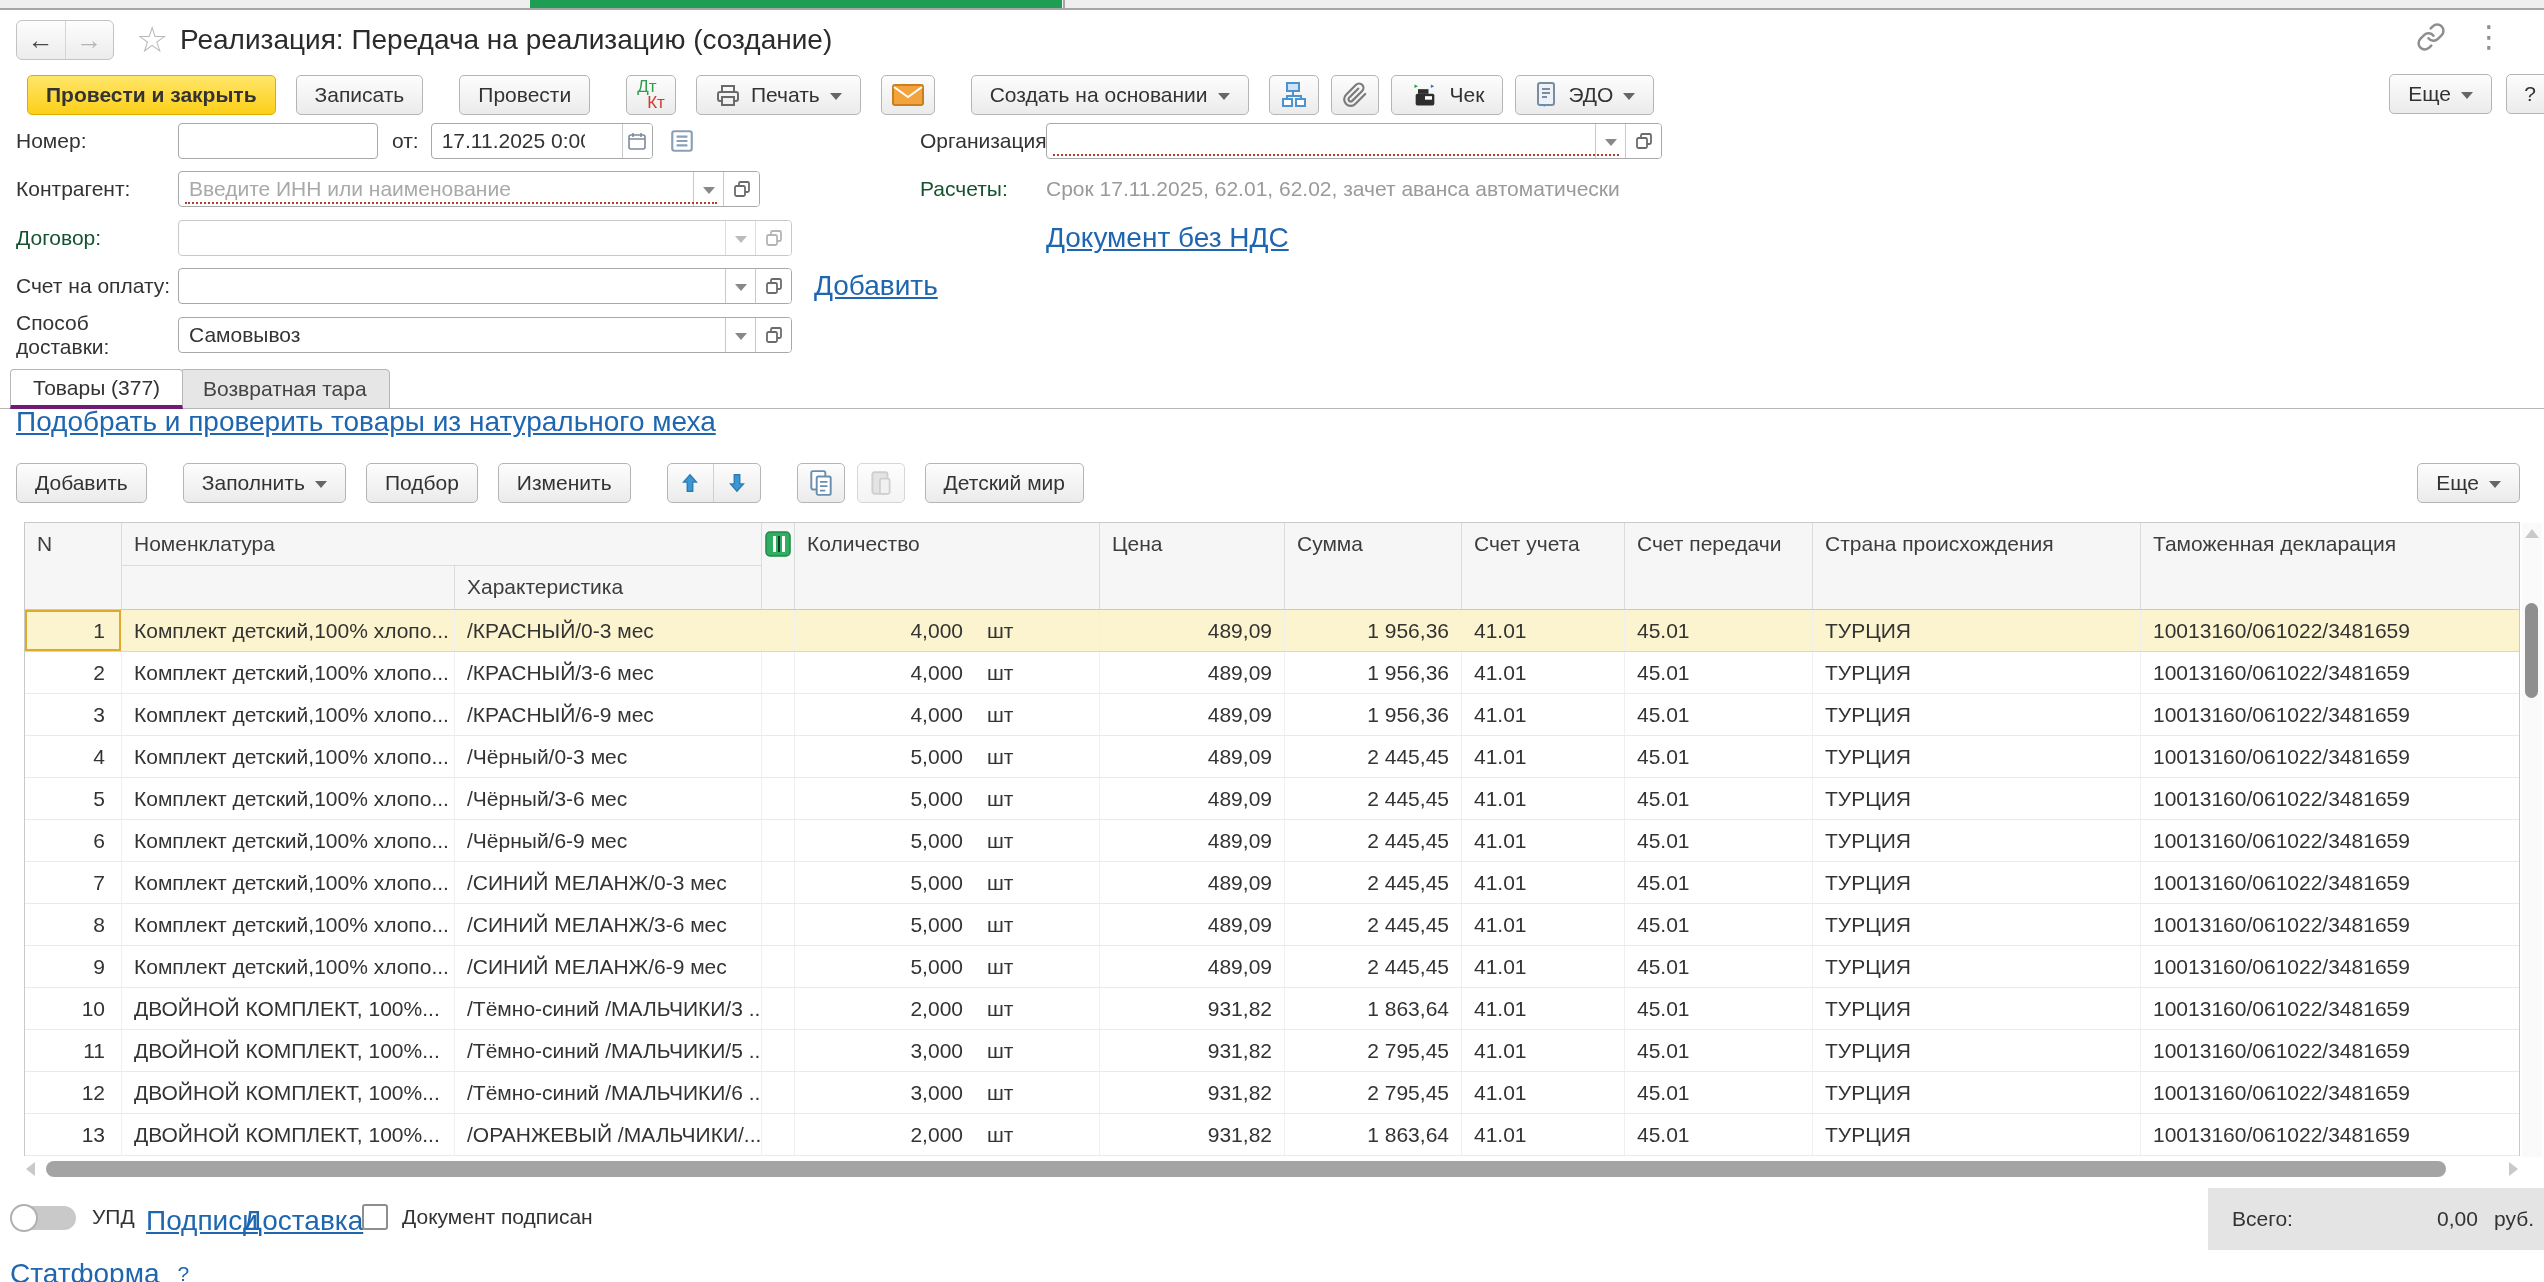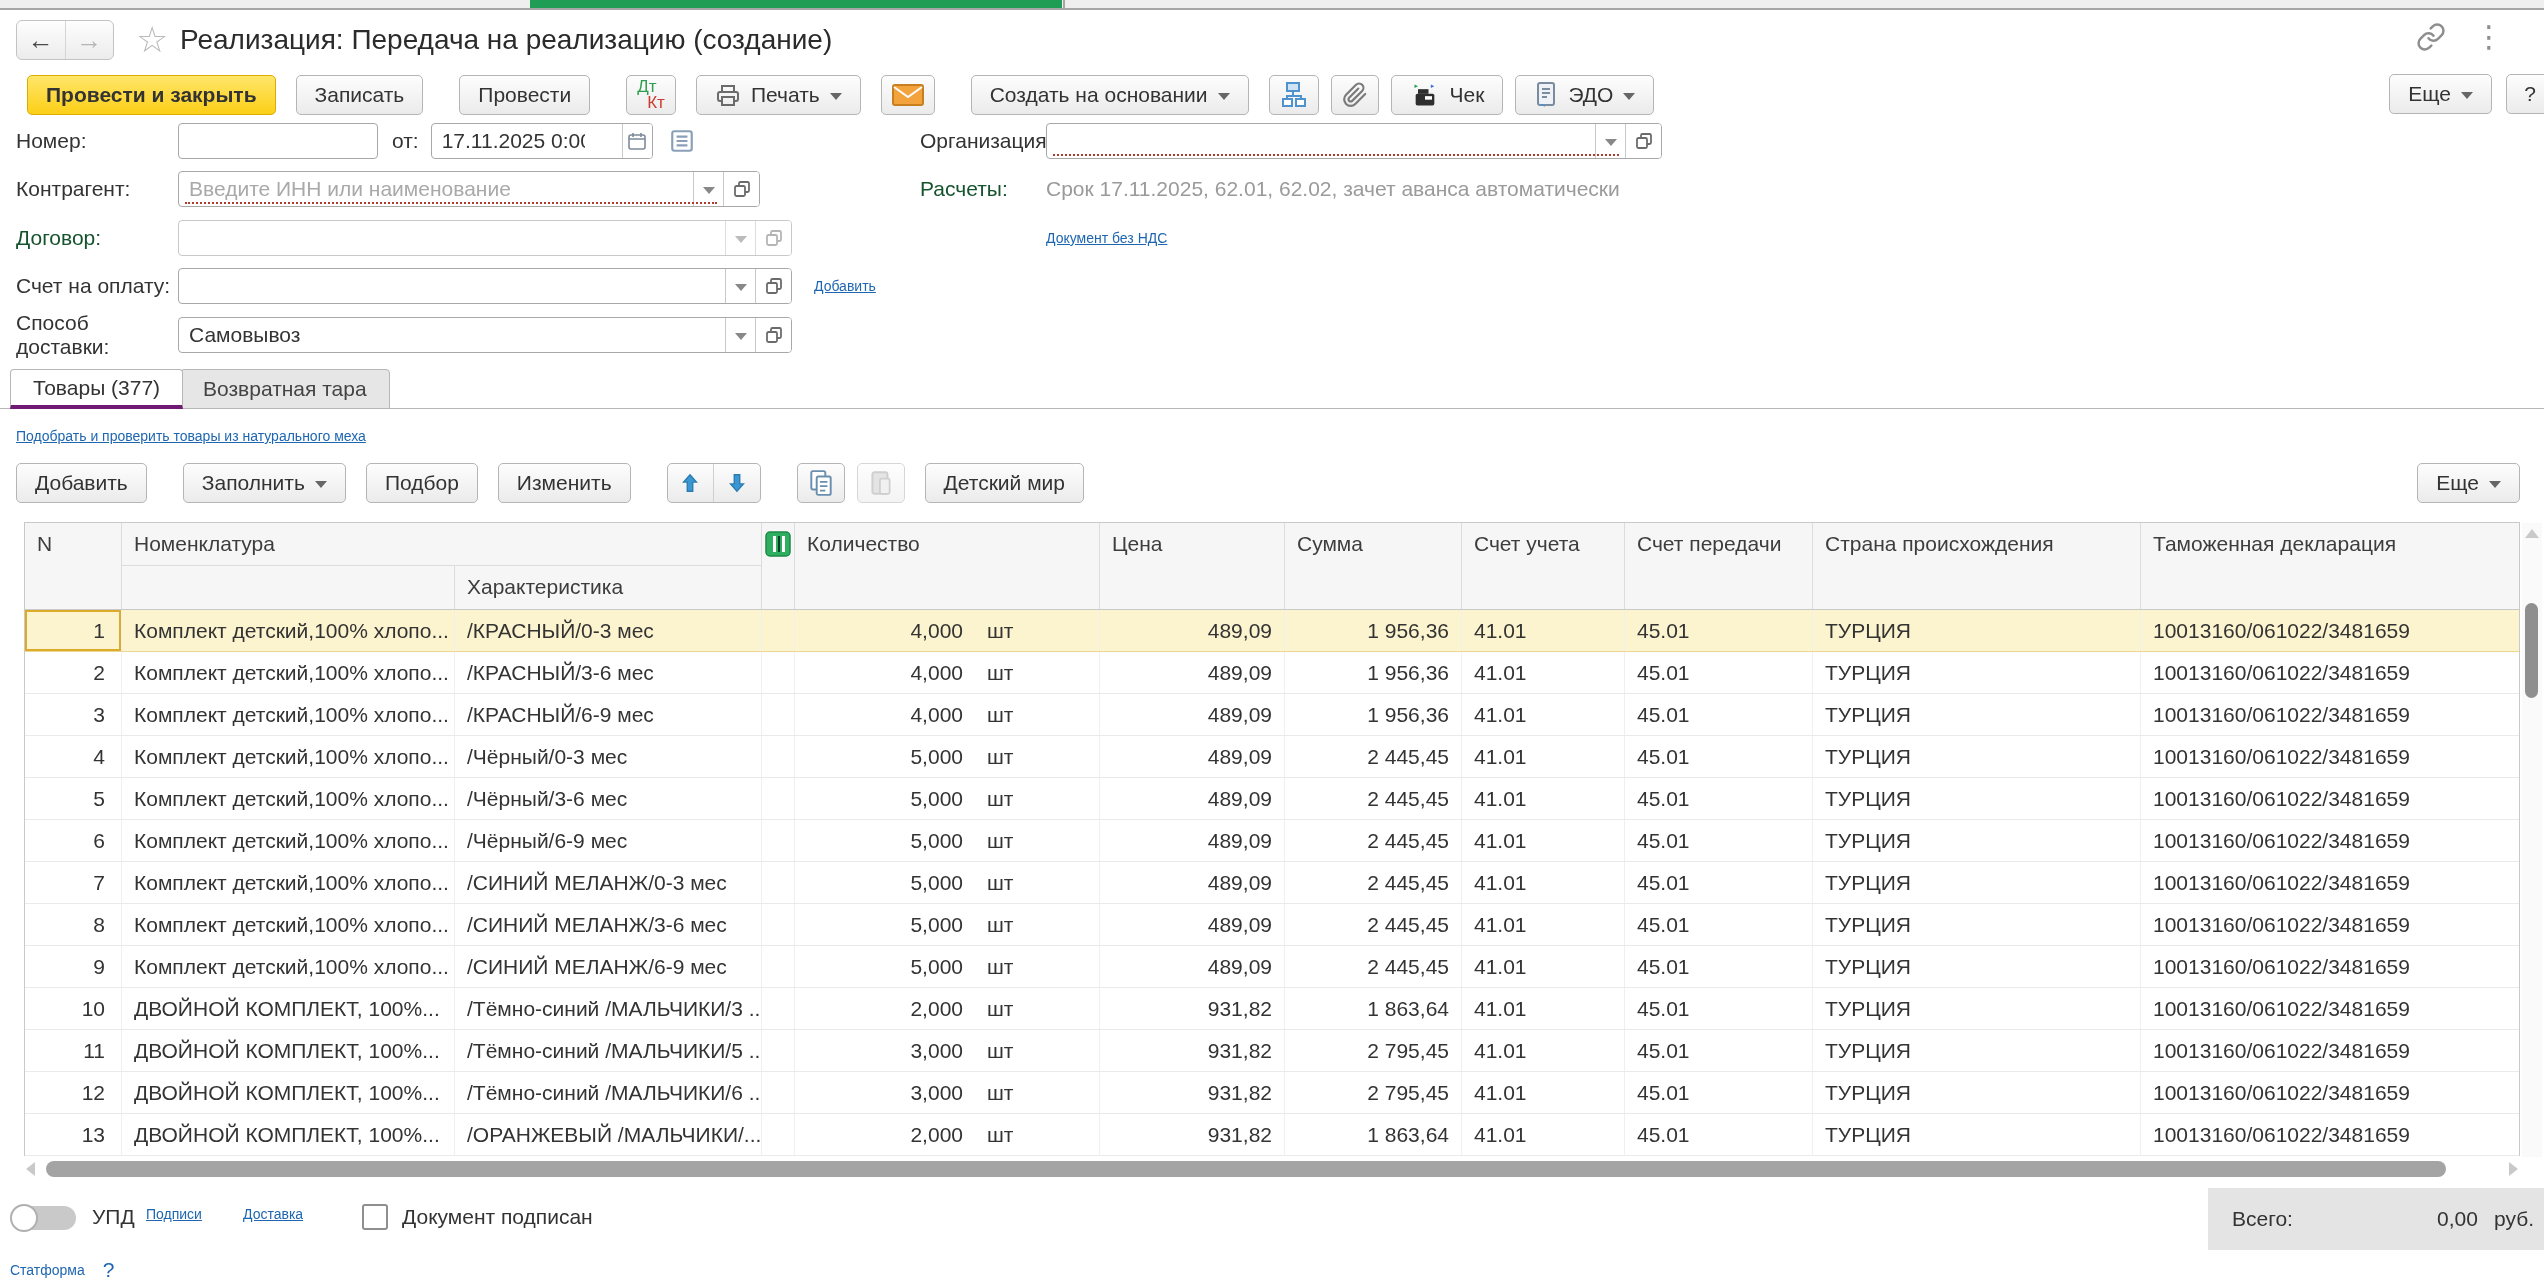--- a/index.html
+++ b/index.html
@@ -47,32 +47,32 @@
   .flabel { font-size:21px; color:#333; }
   .flabel.dis, .fval.dis { color:#14532d; }
   .field { position:relative; height:36px; border:1px solid #a8a8a8; border-radius:4px; background:#fff;
     display:flex; align-items:stretch; overflow:hidden; }
   .field.dis { border-color:#c9c9c9; }
   .ftext { flex:1; display:flex; align-items:center; padding:0 10px; font-size:21px; overflow:hidden; white-space:nowrap; }
   .ftext .placeholder { color:#a9a9a9; }
   .fbtn { width:30px; display:flex; align-items:center; justify-content:center; border-left:1px solid #c9c9c9; background:#fff; }
   .fbtn.open { width:36px; }
   .req::after { content:""; position:absolute; left:6px; right:42px; bottom:2px; border-bottom:2px dotted #b23b2e; }
-  .link { color:#1e66b0; font-size:14px; text-decoration:underline; cursor:pointer; white-space:nowrap; }
+  .link { color:#1e66b0; font-size:28px; text-decoration:underline; cursor:pointer; white-space:nowrap; }
   .graytext { color:#9a9a9a; font-size:21px; }
 
   
   .tabbar { left:0; top:368px; width:2544px; height:41px; }
   .tabbar .baseline { position:absolute; left:0; bottom:0; width:2544px; height:1px; background:#b6b6b6; }
   .tab { position:absolute; bottom:0; height:40px; display:flex; align-items:center; padding:0 22px;
     font-size:21px; border:1px solid #b6b6b6; border-radius:4px 4px 0 0; }
   .tab.active { left:10px; background:#fff; border-bottom:4px solid #701a75; z-index:2; }
   .tab.inactive { left:180px; background:#e6e6e6; color:#444; }
 
-  .furlink { left:16px; top:427px; }
+  .furlink { left:16px; top:406px; }
 
   .tbar2 { left:0; top:462px; width:2544px; height:42px; display:flex; align-items:center; padding-left:16px; }
   .updown { display:flex; border:1px solid #b5b5b5; border-radius:5px; overflow:hidden; height:40px;
     background:linear-gradient(#fdfdfd,#ebebeb); }
   .updown .half { width:46px; display:flex; align-items:center; justify-content:center; }
   .updown .half:first-child { border-right:1px solid #d0d0d0; }
 
   
   .tablewrap { left:24px; top:522px; width:2496px; border:1px solid #c9c9c9; border-bottom:none; background:#fff;
     --cols: 97px 333px 307px 33px 180px 125px 185px 177px 163px 188px 328px 377px; }

